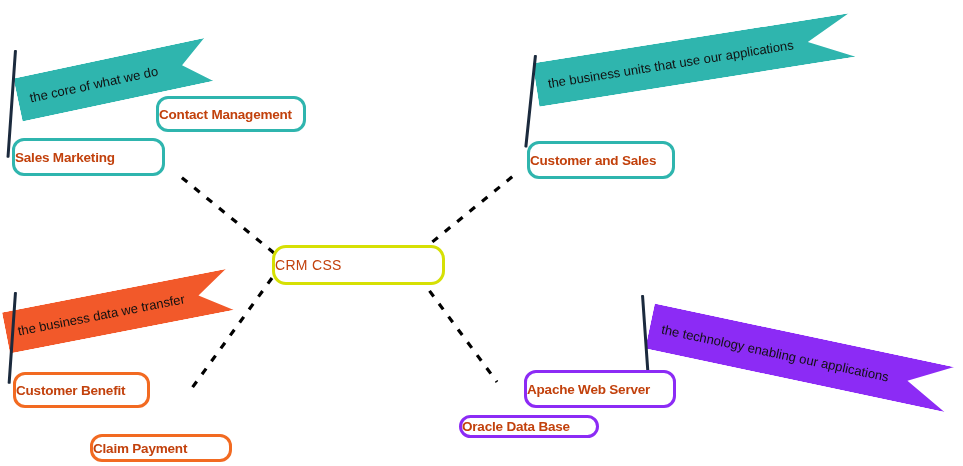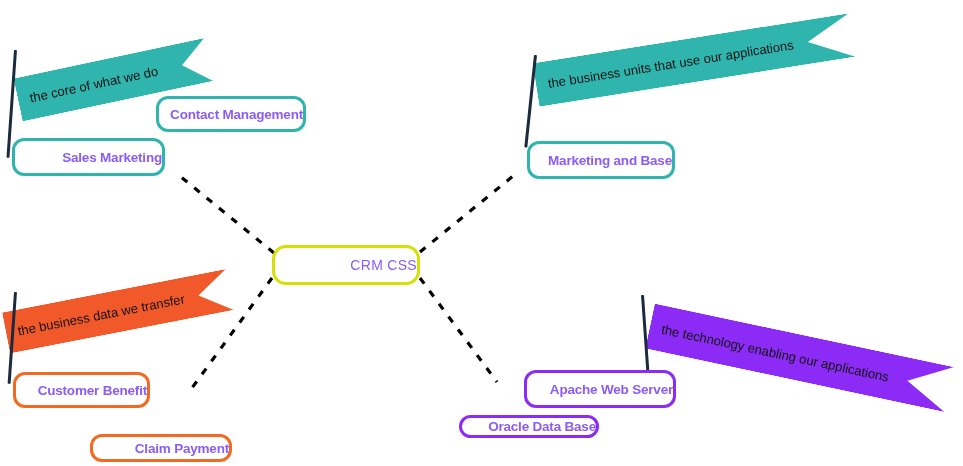--- a/index.html
+++ b/index.html
@@ -25,26 +25,26 @@
     height: 466px;
     pointer-events: none;
   }
 
   
   .node {
     position: absolute;
     box-sizing: border-box;
     display: flex;
     align-items: center;
-    justify-content: flex-end;
+    justify-content: flex-start;
     background: #ffffff;
     border-style: solid;
     border-width: 3px;
     border-radius: 12px;
-    color: #8b5cf6;
+    color: #c2410c;
     font-weight: bold;
     font-size: 13.5px;
     letter-spacing: -0.2px;
     white-space: nowrap;
     z-index: 6;
   }
   .node.central {
     border-color: #d6e004;
     border-width: 3px;
     font-weight: normal;
@@ -120,33 +120,33 @@
         <div class="flag-shape"></div>
         <div class="flag-label">the business data we transfer</div>
       </div>
       <div class="pole" style="left: 641px; top: 295px; height: 90px; transform: rotate(-4deg); transform-origin: 50% 0%; background: rgb(27, 42, 61);"></div>
       <div class="flag purple" style="left: 650px; top: 303px; width: 306px; height: 46px; transform: rotate(12deg);">
         <div class="flag-shape"></div>
         <div class="flag-label">the technology enabling our applications</div>
       </div>
     </div>
 
-  <div class="node central" style="left: 272px; top: 245px; width: 148px; height: 40px; border-color: rgb(214, 224, 4);">
+  <div class="node central" style="left: 272px; top: 245px; width: 173px; height: 40px; border-color: rgb(214, 224, 4);">
     <span>CRM CSS</span>
   </div>
 
   <div id="nodes">
       <div class="node teal" style="left: 12px; top: 138px; width: 153px; height: 38px;">
         <span>Sales Marketing</span>
       </div>
       <div class="node teal" style="left: 156px; top: 96px; width: 150px; height: 36px;">
         <span>Contact Management</span>
       </div>
       <div class="node teal" style="left: 527px; top: 141px; width: 148px; height: 38px;">
-        <span>Marketing and Base</span>
+        <span>Customer and Sales</span>
       </div>
       <div class="node orange" style="left: 13px; top: 372px; width: 137px; height: 36px;">
         <span>Customer Benefit</span>
       </div>
       <div class="node orange" style="left: 90px; top: 434px; width: 142px; height: 28px;">
         <span>Claim Payment</span>
       </div>
       <div class="node purple" style="left: 524px; top: 370px; width: 152px; height: 38px;">
         <span>Apache Web Server</span>
       </div>

